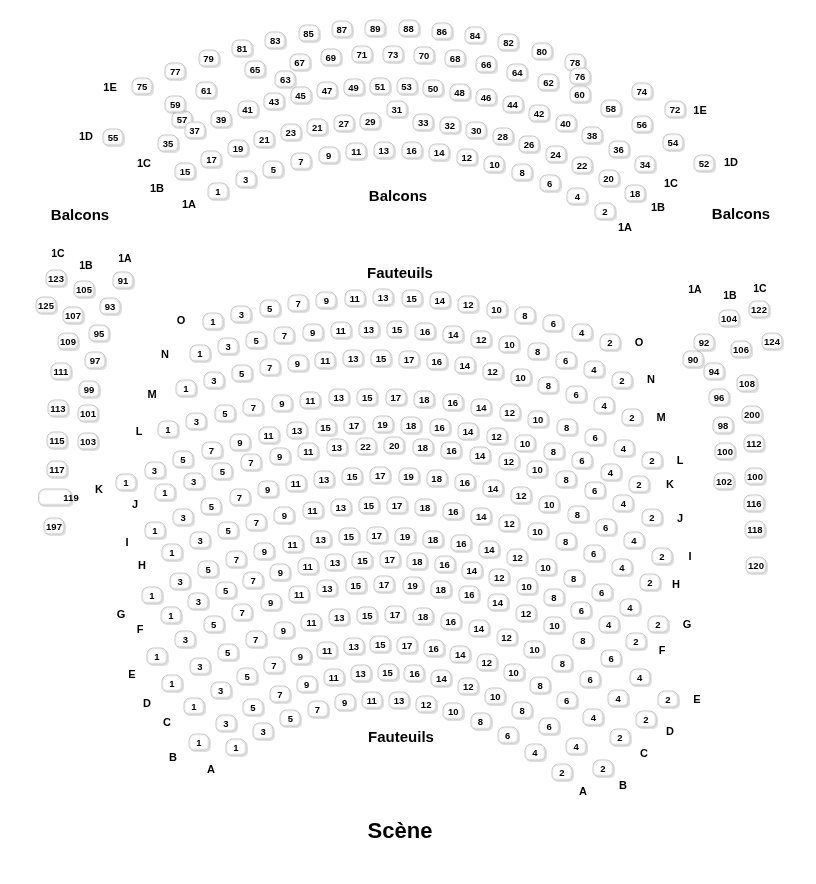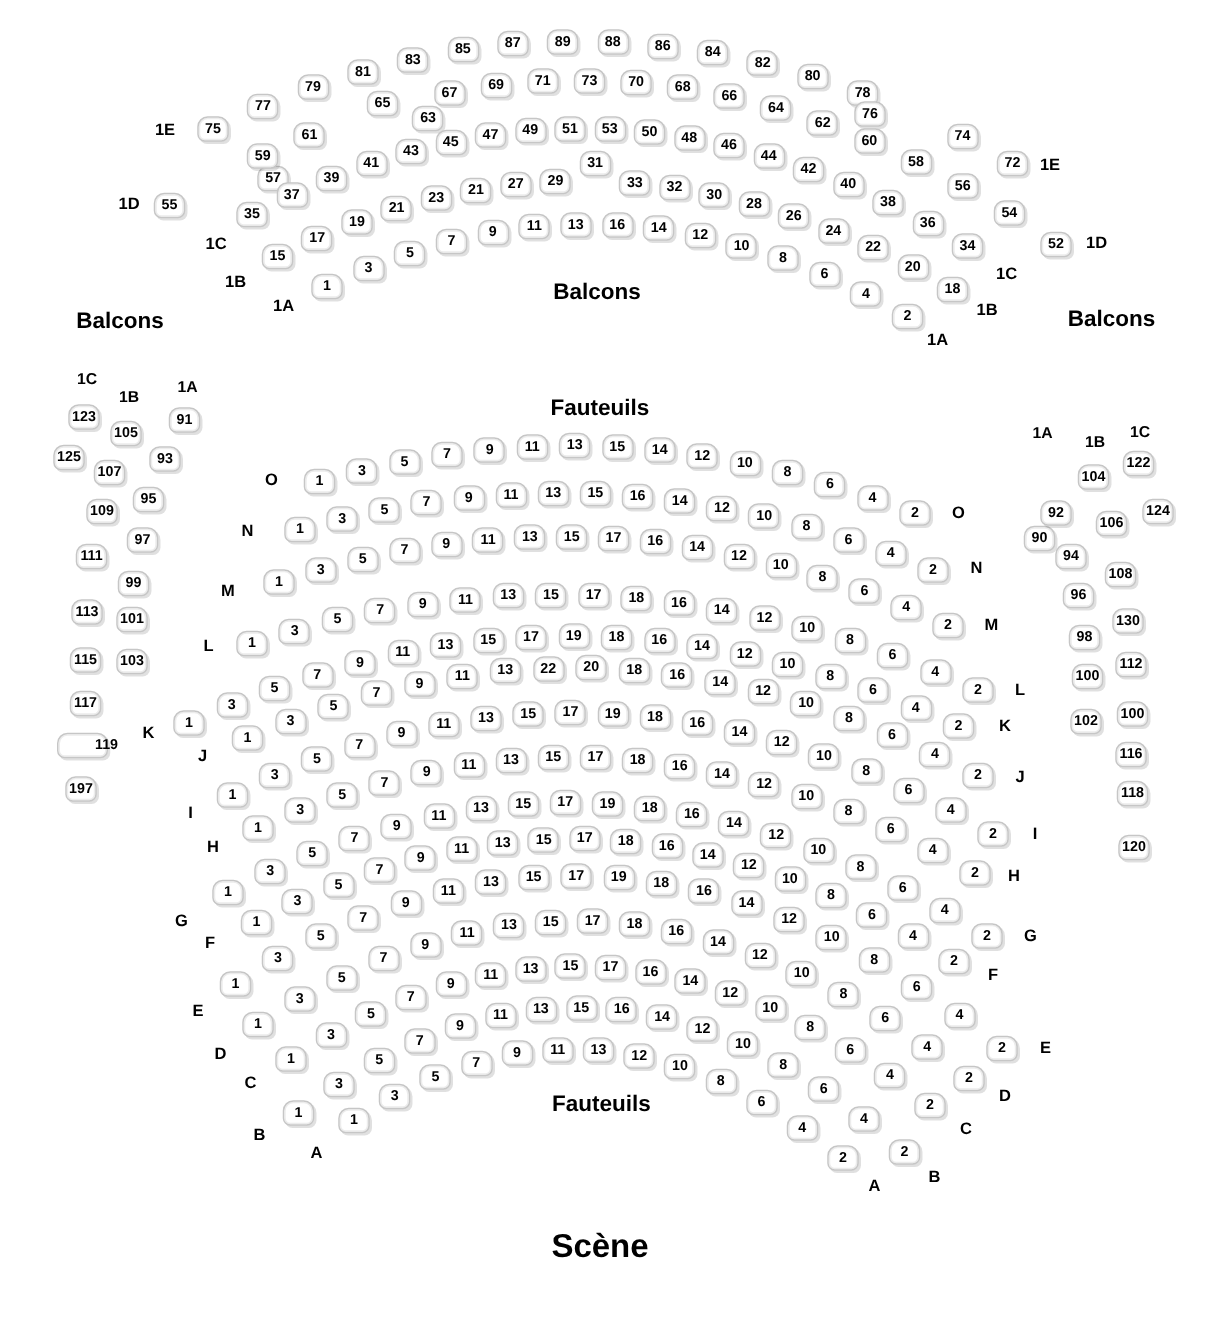--- a/index.html
+++ b/index.html
@@ -450,21 +450,21 @@
     <div class="seat" style="left: 693px; top: 312px; margin-top: 47px;">90</div>
     <div class="seat" style="left: 704px; top: 342px;">92</div>
     <div class="seat" style="left: 714px; top: 371px;">94</div>
     <div class="seat" style="left: 719px; top: 397px;">96</div>
     <div class="seat" style="left: 723px; top: 425px;">98</div>
     <div class="seat" style="left: 725px; top: 451px;">100</div>
     <div class="seat" style="left: 724px; top: 481px;">102</div>
     <div class="seat" style="left: 729px; top: 318px;">104</div>
     <div class="seat" style="left: 741px; top: 349px;">106</div>
     <div class="seat" style="left: 747px; top: 383px;">108</div>
-    <div class="seat" style="left: 752px; top: 414px;">130</div>
+    <div class="seat" style="left: 752px; top: 414px;">200</div>
     <div class="seat" style="left: 754px; top: 443px;">112</div>
     <div class="seat" style="left: 755px; top: 476px;">100</div>
     <div class="seat" style="left: 754px; top: 503px;">116</div>
     <div class="seat" style="left: 755px; top: 529px;">118</div>
     <div class="seat" style="left: 756px; top: 565px;">120</div>
     <div class="seat" style="left: 759px; top: 309px;">122</div>
     <div class="seat" style="left: 772px; top: 341px;">124</div>
     <div class="title" style="font-size: 15px; left: 80px; top: 214px;">Balcons</div>
     <div class="title" style="font-size: 15px; left: 398px; top: 195px;">Balcons</div>
     <div class="title" style="font-size: 15px; left: 741px; top: 213px;">Balcons</div>

